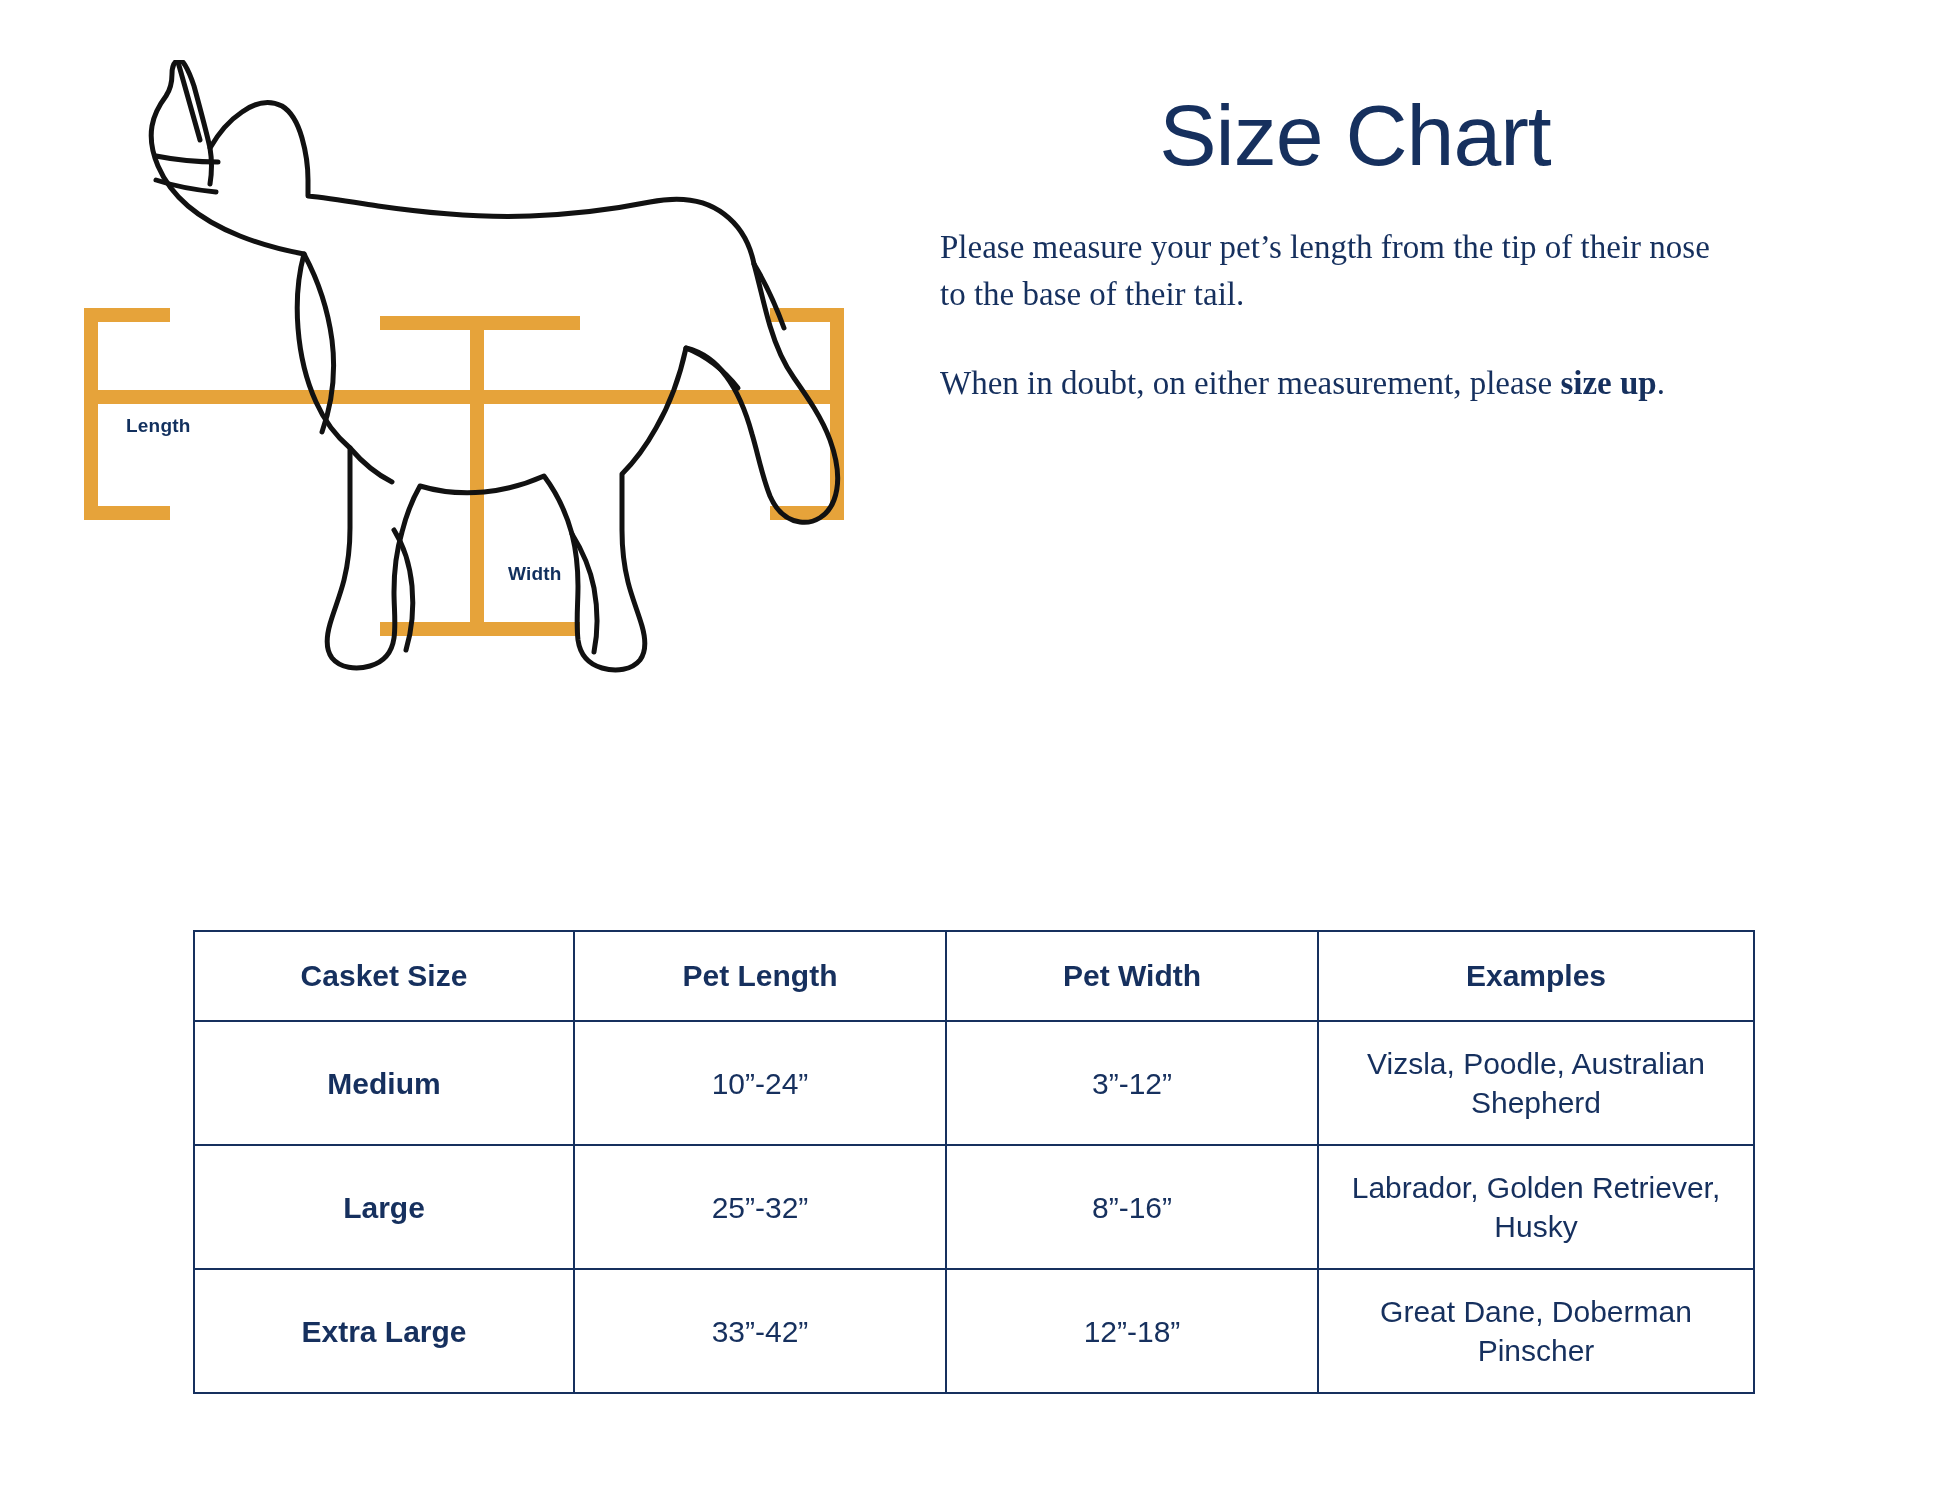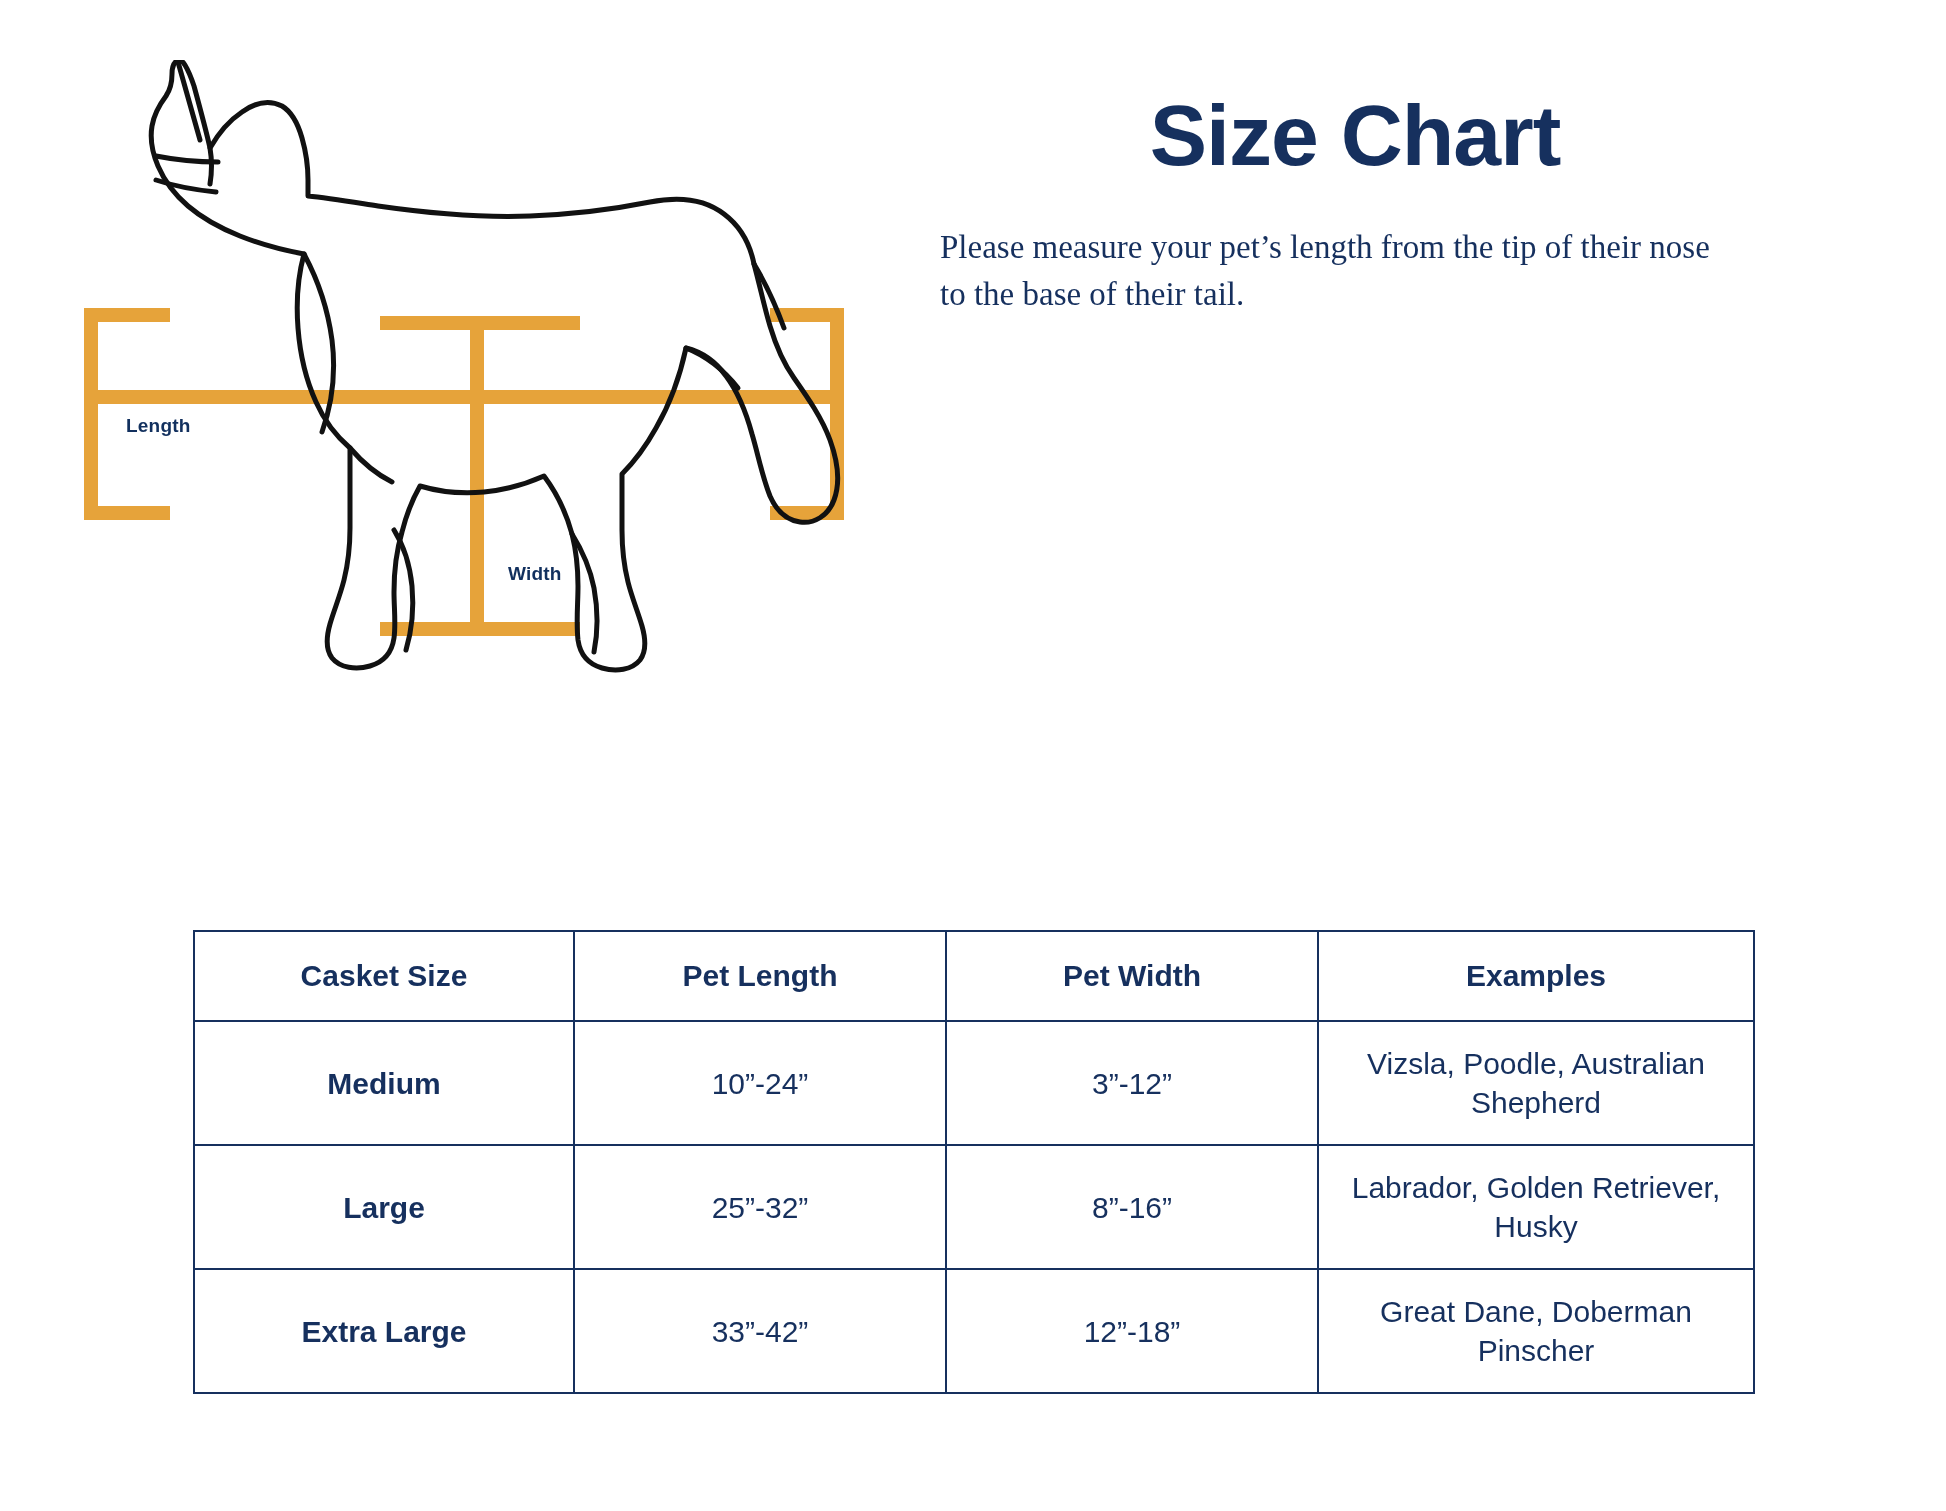--- a/index.html
+++ b/index.html
@@ -44,21 +44,21 @@
 
   
   .right-block {
     position: absolute;
     left: 940px;
     top: 90px;
     width: 830px;
   }
   .title {
     font-size: 86px;
-    font-weight: bold;
+    font-weight: normal;
     color: #16305e;
     text-align: center;
     letter-spacing: -1px;
     margin: 0 0 44px 0;
     line-height: 1.05;
   }
   .para {
     font-size: 33px;
     line-height: 1.42;
     color: #16305e;
@@ -200,20 +200,21 @@
       </g>
     </svg>
 
     <div class="diagram-label label-length">Length</div>
     <div class="diagram-label label-width">Width</div>
   </div>
 
   <div class="right-block">
     <h1 class="title">Size Chart</h1>
     <p class="para">Please measure your pet’s length from the tip of their nose to the base of their tail.</p>
+    <p class="para"><span>When in doubt, on either measurement, please </span><b>size up</b><span>.</span></p>
   </div>
 
   <div class="table-wrap">
     <table class="size-table">
       <colgroup>
         <col class="c1">
           <col class="c2">
           <col class="c3">
           <col class="c4">
       </colgroup>

